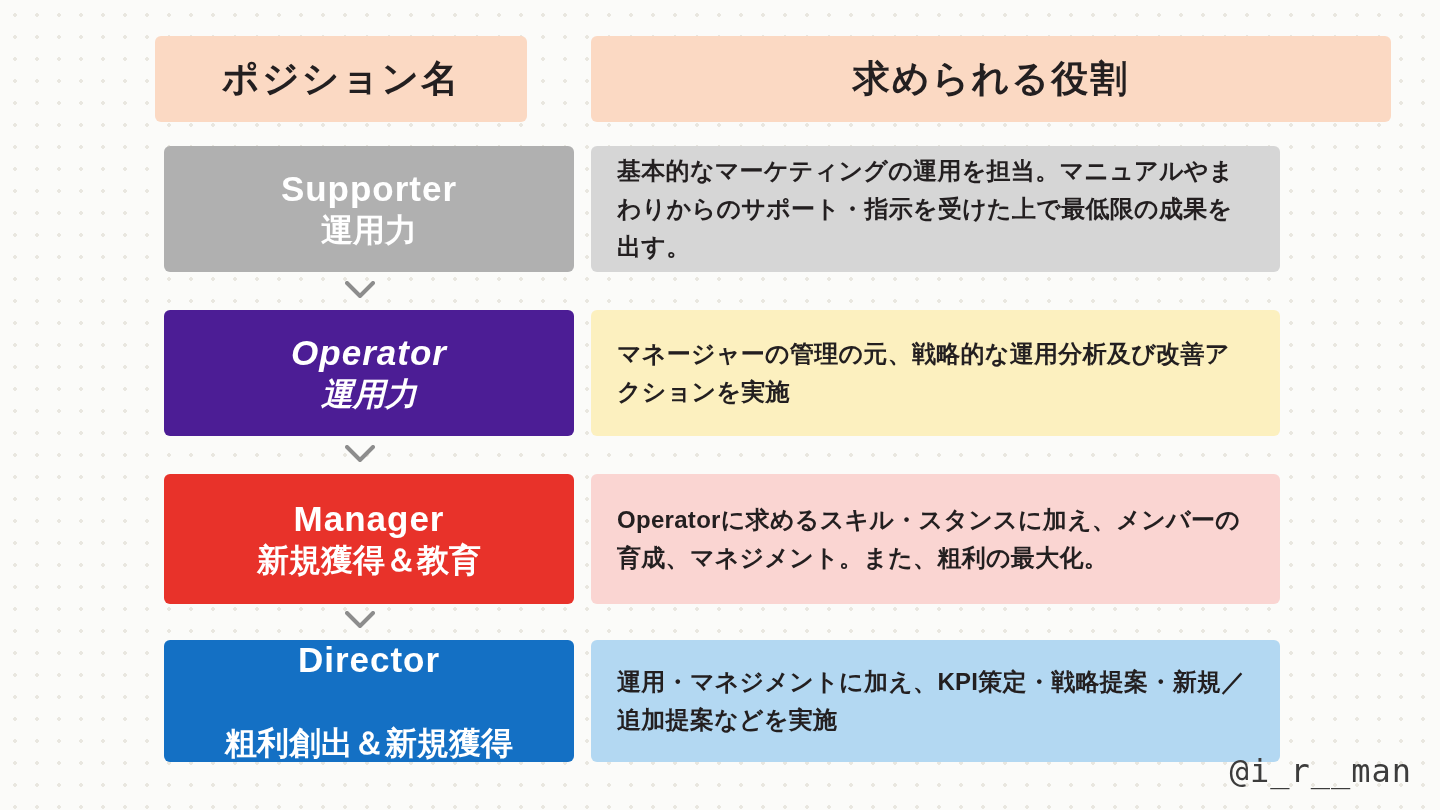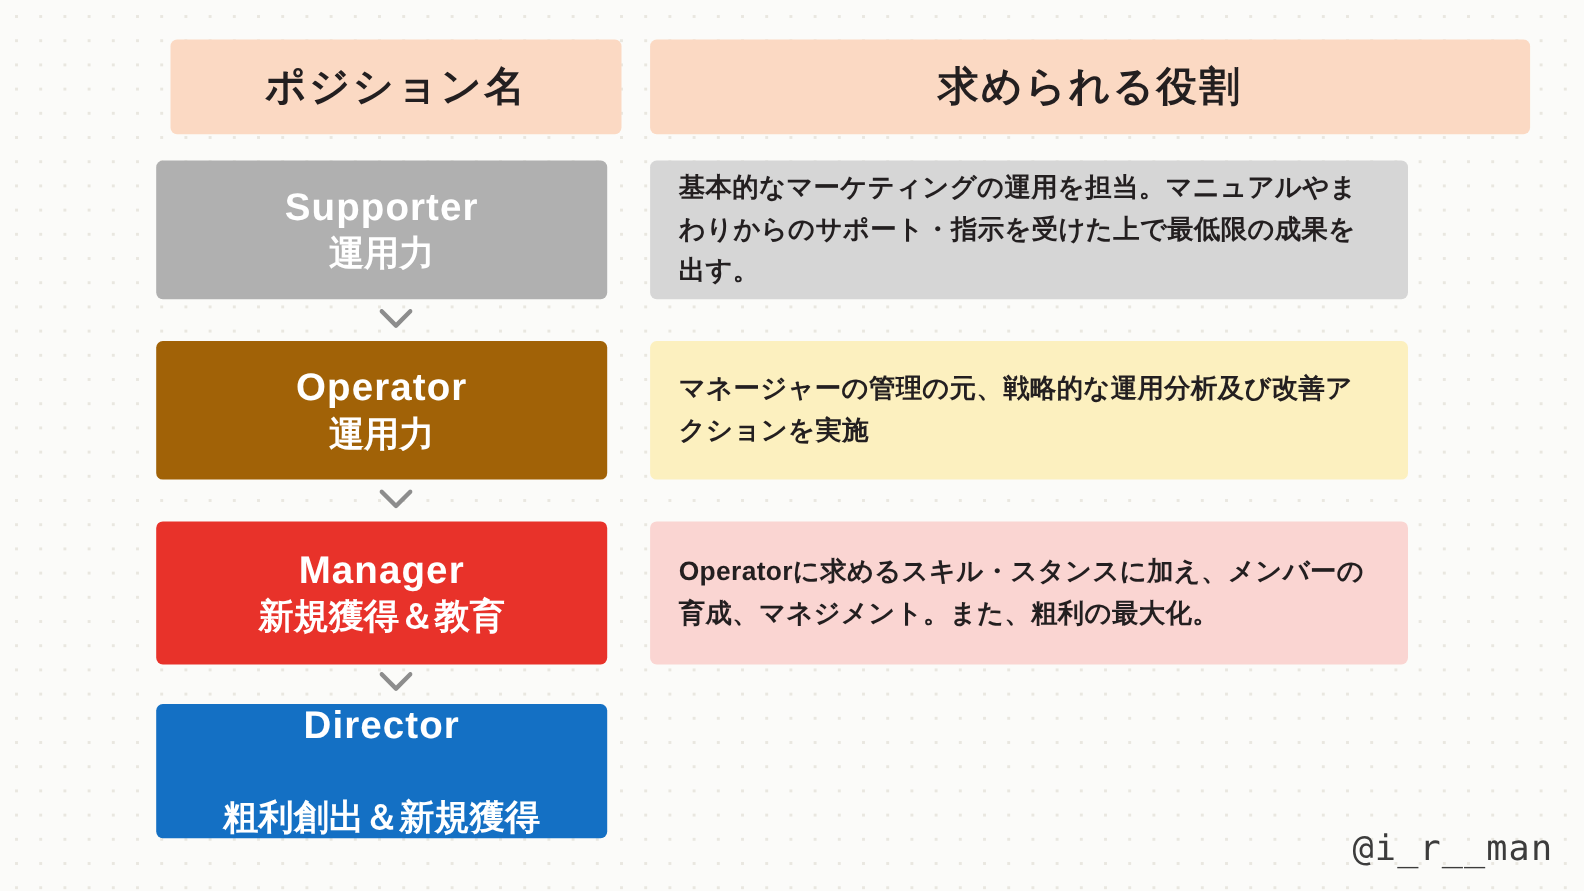--- a/index.html
+++ b/index.html
@@ -32,36 +32,36 @@
     display: flex;
     align-items: center;
     justify-content: center;
     color: #231f20;
     font-weight: bold;
     letter-spacing: 2px;
   }
   .head-left {
     left: 155px;
     top: 36px;
-    width: 410px;
+    width: 372px;
     height: 86px;
     font-size: 37px;
   }
   .head-right {
     left: 591px;
     top: 36px;
     width: 800px;
     height: 86px;
     font-size: 37px;
   }
 
   
   .pos-card {
     position: absolute;
-    left: 142px;
+    left: 164px;
     width: 410px;
     border-radius: 6px;
     display: flex;
     flex-direction: column;
     align-items: center;
     justify-content: center;
     color: #ffffff;
     text-align: center;
   }
   .pos-card .en {
@@ -97,21 +97,21 @@
 
   
   .r1 { top: 146px; height: 126px; }
   .r2 { top: 310px; height: 126px; }
   .r3 { top: 474px; height: 130px; }
   .r4 { top: 640px; height: 122px; justify-content: space-between; }
 
   
   .c-grey   { background: #b0b0b0; }
   .c-grey-l { background: #d6d6d6; }
-  .c-yellow { background: #a16207; }
+  .c-yellow { background: #4c1d95; font-style: italic; }
   .c-yellow-l { background: #fcf0bf; }
   .c-red    { background: #e8322a; }
   .c-red-l  { background: #fad5d2; }
   .c-blue   { background: #1470c4; }
   .c-blue-l { background: #b3d8f2; }
 
   
   .chev {
     position: absolute;
     left: 345px;
@@ -175,16 +175,17 @@
   <div class="chev chev3">
     <svg width="30" height="18" viewBox="0 0 30 18">
       <polyline points="2,2 15,15 28,2" fill="none" stroke="#8d8d8d" stroke-width="4" stroke-linecap="round" stroke-linejoin="round"></polyline>
     </svg>
   </div>
 
   <div class="pos-card r4 c-blue">
     <div class="en">Director</div>
     <div class="jp">粗利創出＆新規獲得</div>
   </div>
+  <div class="desc-card r4 c-blue-l">運用・マネジメントに加え、KPI策定・戦略提案・新規／追加提案などを実施</div>
 
   <div class="watermark">@i_r__man</div>
 
 </div>
 
 </body></html>

